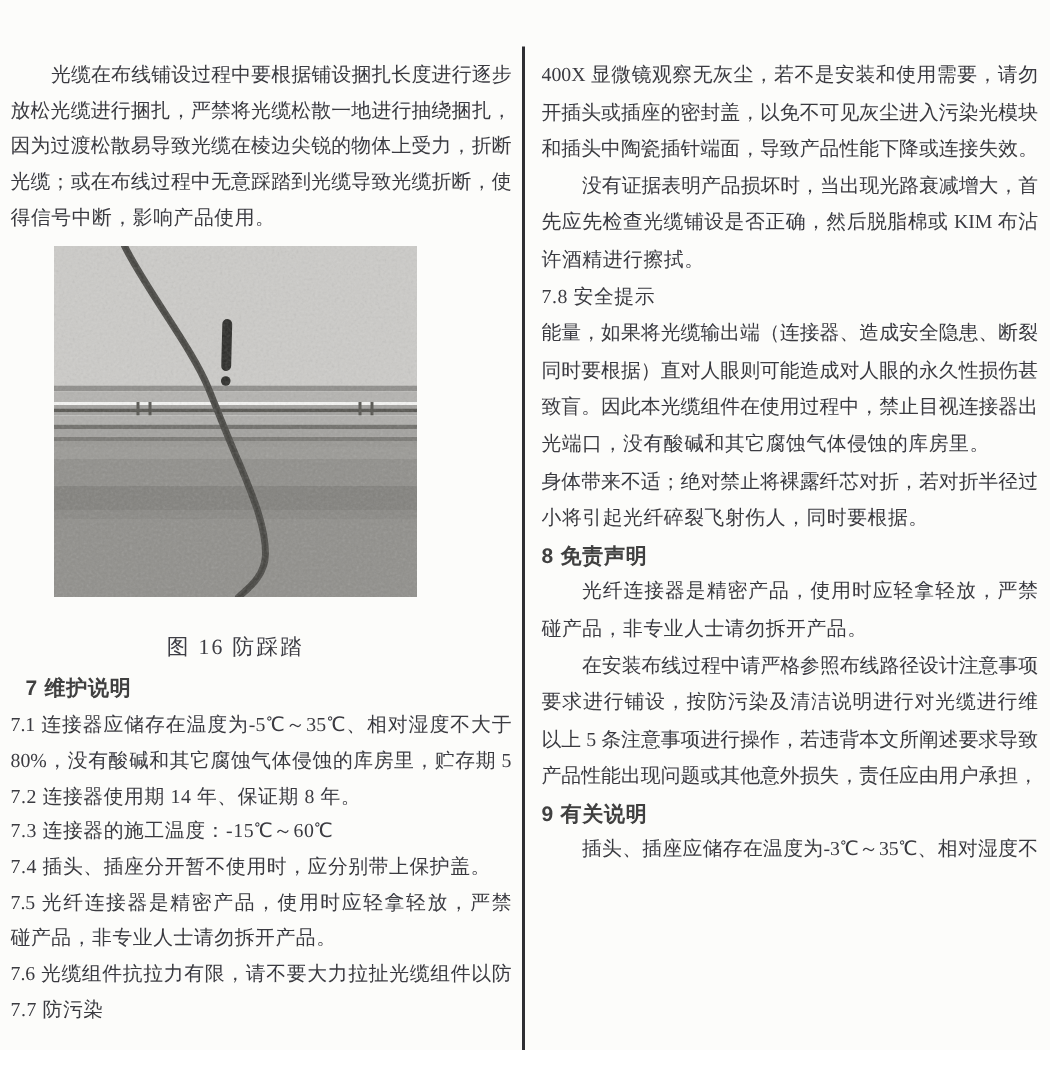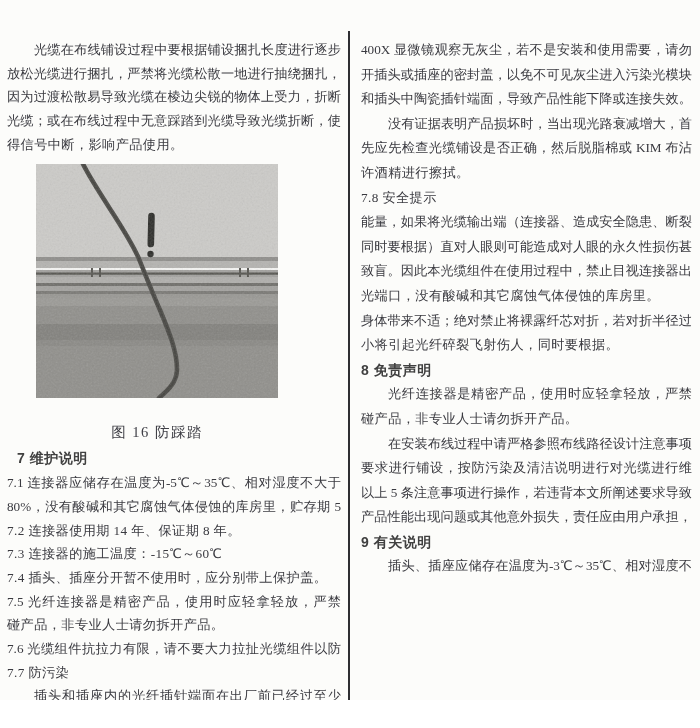--- a/index.html
+++ b/index.html
@@ -130,23 +130,20 @@
       <div class="para">
         <div class="line j">7.5 光纤连接器是精密产品，使用时应轻拿轻放，严禁摔、</div>
         <div class="line">碰产品，非专业人士请勿拆开产品。</div>
       </div>
       <div class="para">
         <div class="line j">7.6 光缆组件抗拉力有限，请不要大力拉扯光缆组件以防</div>
       </div>
       <div class="para">
         <div class="line">7.7 防污染</div>
       </div>
-      <div class="para">
-        <div class="line j ind">插头和插座内的光纤插针端面在出厂前已经过至少</div>
-      </div>
     </div>
   <div class="col col-right" id="right-col">
       <div class="para">
         <div class="line j">400X 显微镜观察无灰尘，若不是安装和使用需要，请勿打</div>
         <div class="line j">开插头或插座的密封盖，以免不可见灰尘进入污染光模块</div>
         <div class="line j">和插头中陶瓷插针端面，导致产品性能下降或连接失效。</div>
       </div>
       <div class="para">
         <div class="line j ind">没有证据表明产品损坏时，当出现光路衰减增大，首</div>
         <div class="line j">先应先检查光缆铺设是否正确，然后脱脂棉或 KIM 布沾少</div>

